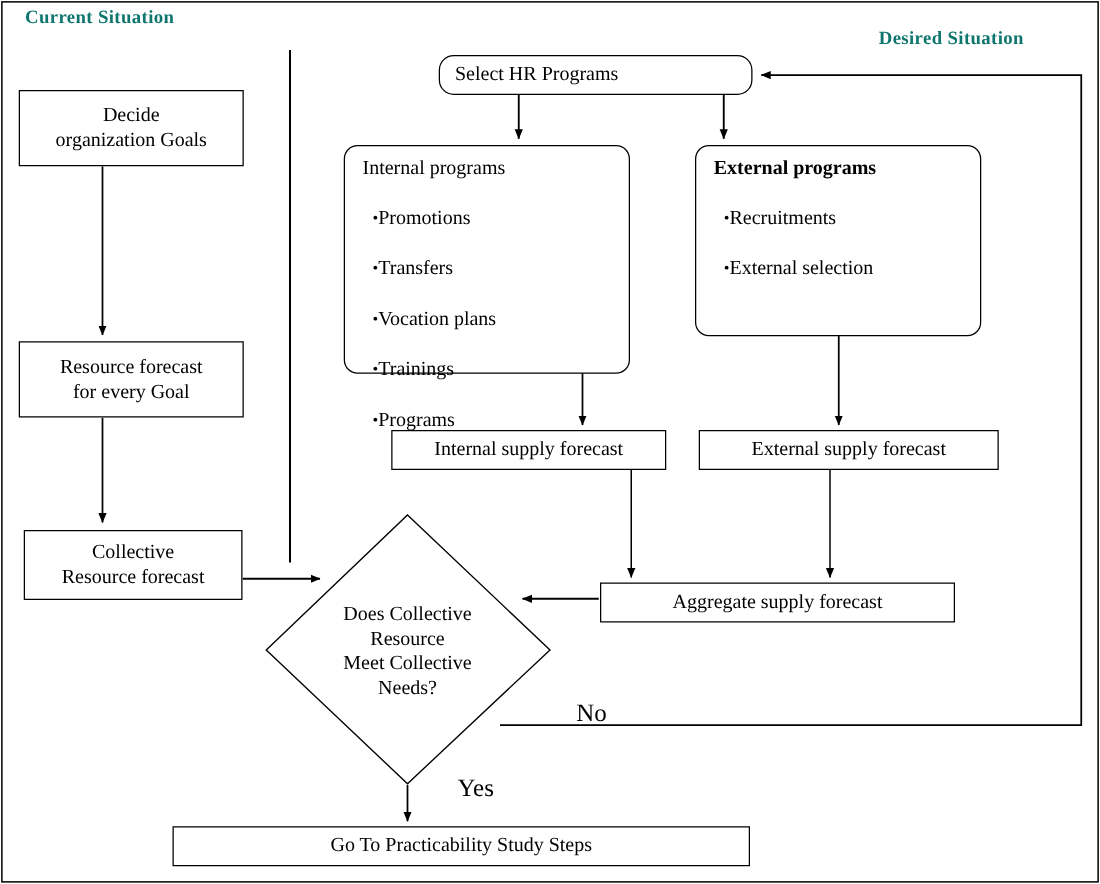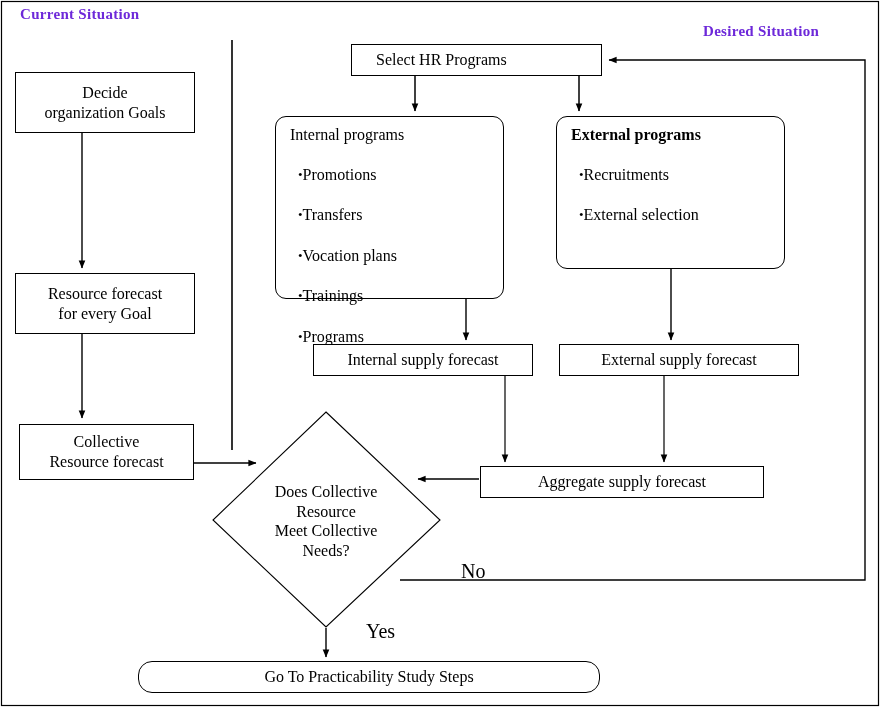--- a/index.html
+++ b/index.html
@@ -22,21 +22,21 @@
     left: 0;
     top: 0;
     width: 880px;
     height: 707px;
   }
   .hdr {
     position: absolute;
     font-family: "Liberation Serif", "DejaVu Serif", serif;
     font-weight: bold;
     font-size: 15px;
-    color: #6d28d9;
+    color: #0f766e;
     white-space: nowrap;
     letter-spacing: 0.3px;
   }
   .node {
     position: absolute;
     box-sizing: border-box;
     border: 1px solid #000;
     background: #ffffff;
     display: flex;
     align-items: center;
@@ -145,21 +145,21 @@
     </div>
   </div>
 
   <div class="node" style="left:19px; top:424px; width:175px; height:56px;">
     <div>
       <span class="nodeline">Collective</span>
       <span class="nodeline">Resource forecast</span>
     </div>
   </div>
 
-  <div class="node" style="left:351px; top:44px; width:251px; height:32px; justify-content:flex-start; padding-left:24px;">
+  <div class="node" style="left:351px; top:44px; width:251px; height:32px; justify-content:flex-start; padding-left:12px;border-radius:12px;">
     <span>Select HR Programs</span>
   </div>
 
   <div class="node listbox" style="left:275px; top:116px; width:229px; height:183px;">
     <div class="list-title">Internal programs</div>
     <div class="bullet-row">
       <span class="dot">•</span><span>Promotions</span>
     </div>
     <div class="bullet-row">
       <span class="dot">•</span><span>Transfers</span>
@@ -205,17 +205,17 @@
     <span class="nodeline">Does Collective</span>
     <span class="nodeline">Resource</span>
     <span class="nodeline">Meet Collective</span>
     <span class="nodeline">Needs?</span>
   </div>
 
   <div class="edge-label" style="left:461px; top:560px;">No</div>
 
   <div class="edge-label" style="left:366px; top:620px;">Yes</div>
 
-  <div class="node" style="left:138px; top:661px; width:462px; height:32px;border-radius:14px;">
+  <div class="node" style="left:138px; top:661px; width:462px; height:32px;">
     <span>Go To Practicability Study Steps</span>
   </div>
 
 </div>
 
 </body></html>

